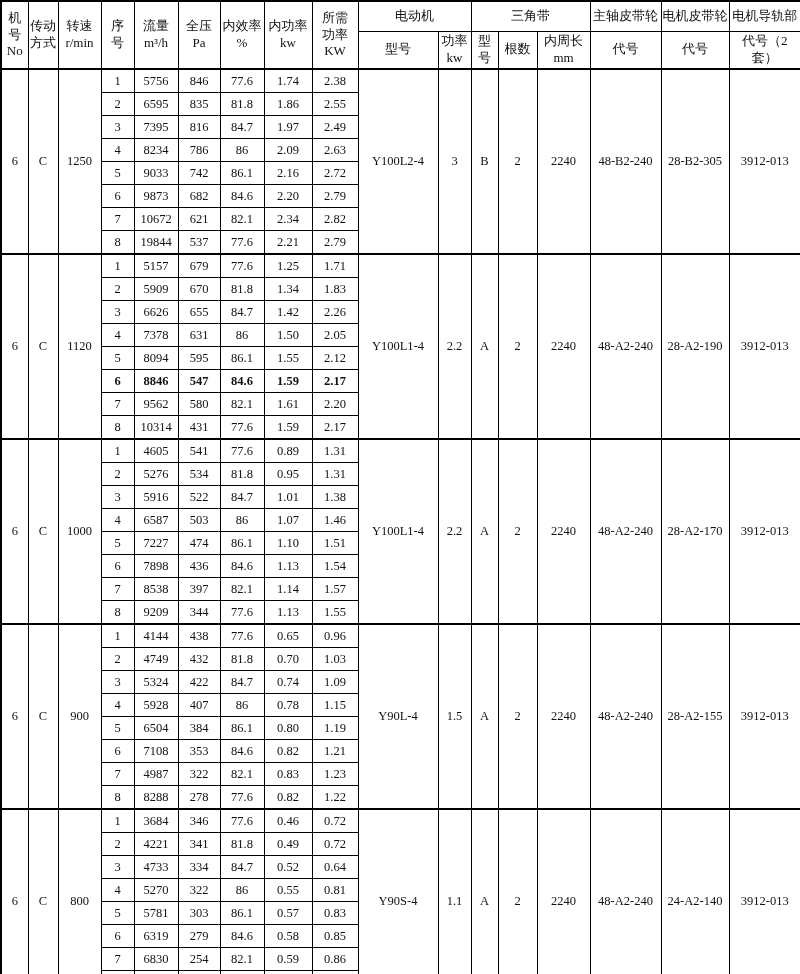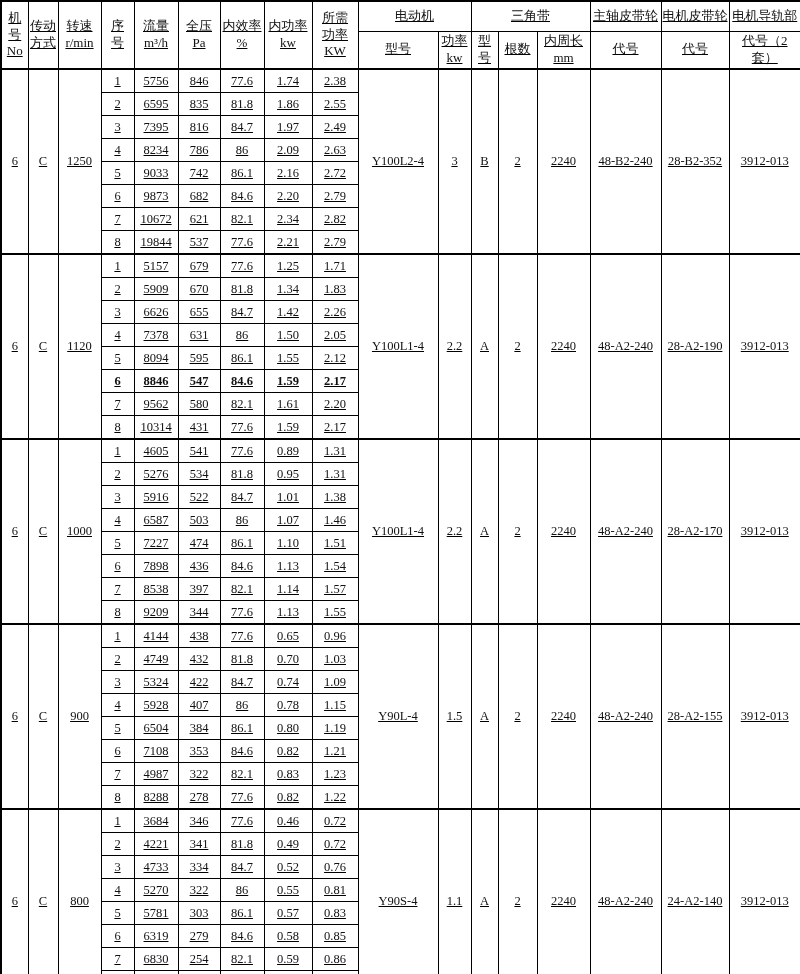--- a/index.html
+++ b/index.html
@@ -1,21 +1,20 @@
 <!DOCTYPE html>
 <html><head>
 <meta charset="utf-8">
 <style>
   html, body { margin: 0; padding: 0; background: #ffffff; }
   .page {
     width: 800px;
     height: 974px;
     background: #ffffff;
     overflow: hidden;
-    text-decoration: underline;
   }
   table.spec {
     border-collapse: collapse;
     table-layout: fixed;
     width: 800px;
     height: 974px;
     font-family: "Liberation Serif", "DejaVu Serif", serif;
     color: #111111;
     background: #ffffff;
   }
@@ -117,21 +116,21 @@
           <td>846</td>
           <td>77.6</td>
           <td>1.74</td>
           <td>2.38</td>
           <td rowspan="8">Y100L2-4</td>
           <td rowspan="8">3</td>
           <td rowspan="8">B</td>
           <td rowspan="8">2</td>
           <td rowspan="8">2240</td>
           <td rowspan="8">48-B2-240</td>
-          <td rowspan="8">28-B2-352</td>
+          <td rowspan="8">28-B2-305</td>
           <td rowspan="8">3912-013</td>
         </tr>
         <tr>
           <td>2</td>
           <td>6595</td>
           <td>835</td>
           <td>81.8</td>
           <td>1.86</td>
           <td>2.55</td>
         </tr>
@@ -434,21 +433,21 @@
           <td>81.8</td>
           <td>0.49</td>
           <td>0.72</td>
         </tr>
         <tr>
           <td>3</td>
           <td>4733</td>
           <td>334</td>
           <td>84.7</td>
           <td>0.52</td>
-          <td>0.76</td>
+          <td>0.64</td>
         </tr>
         <tr>
           <td>4</td>
           <td>5270</td>
           <td>322</td>
           <td>86</td>
           <td>0.55</td>
           <td>0.81</td>
         </tr>
         <tr>

